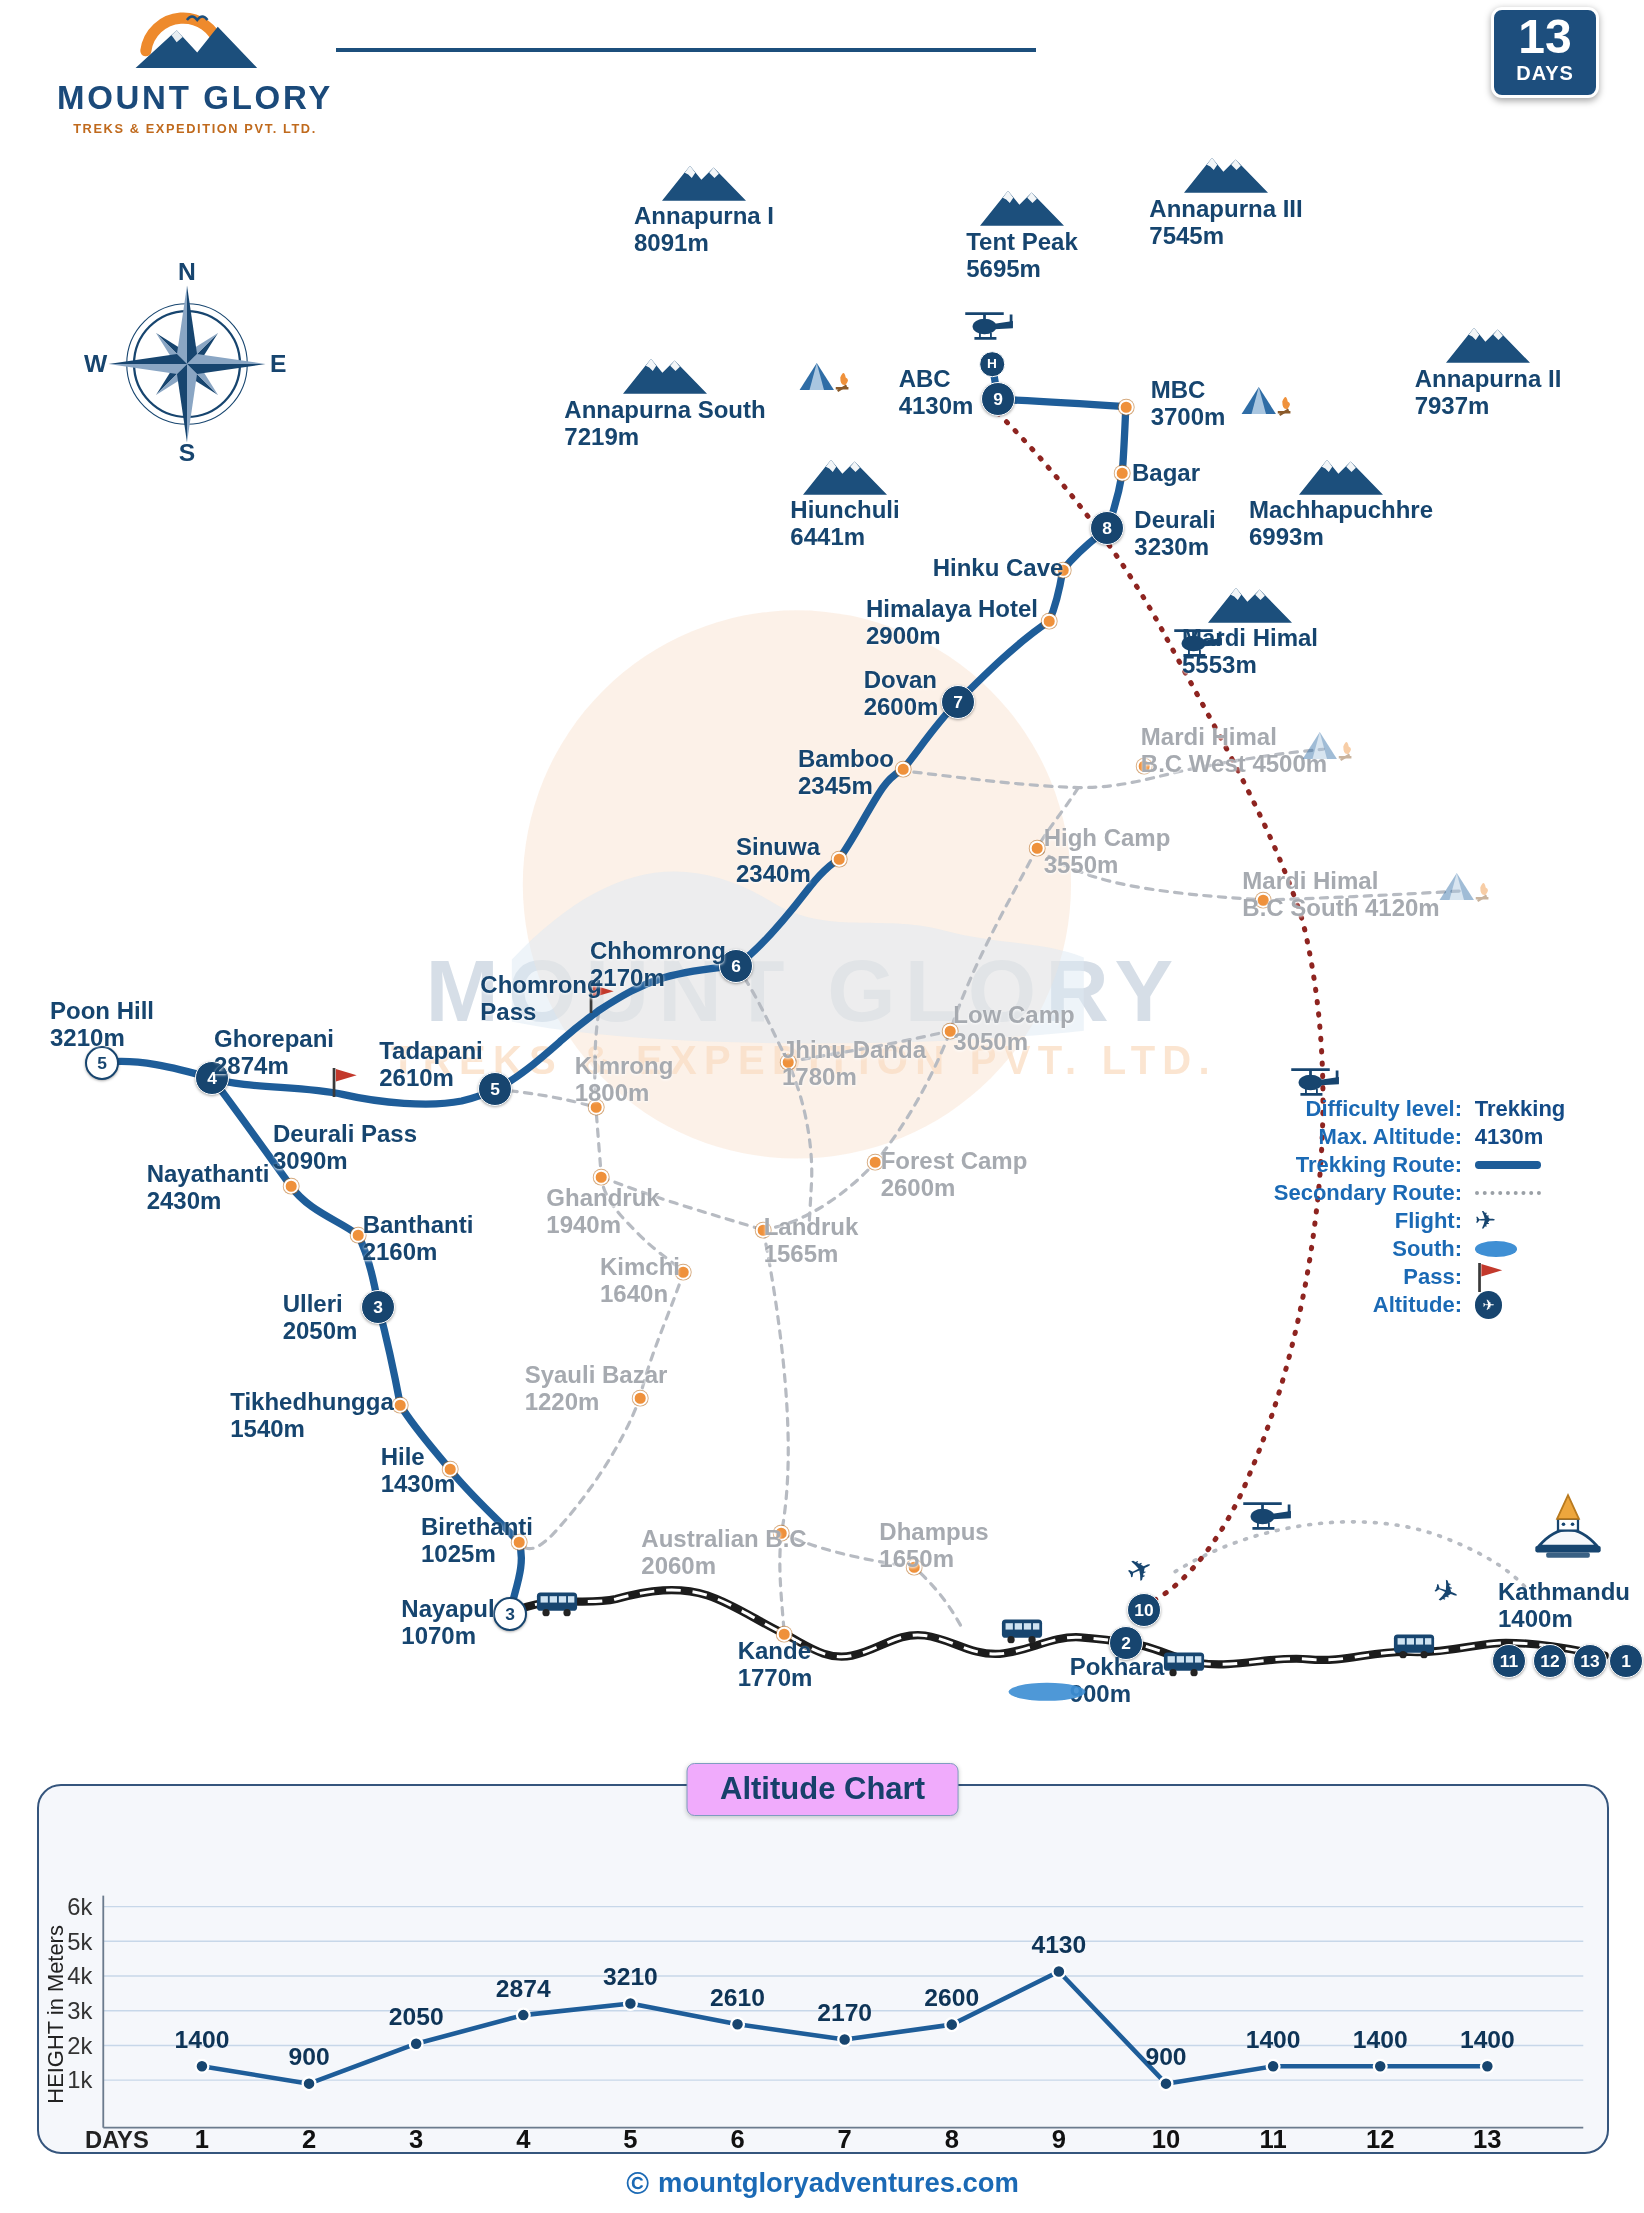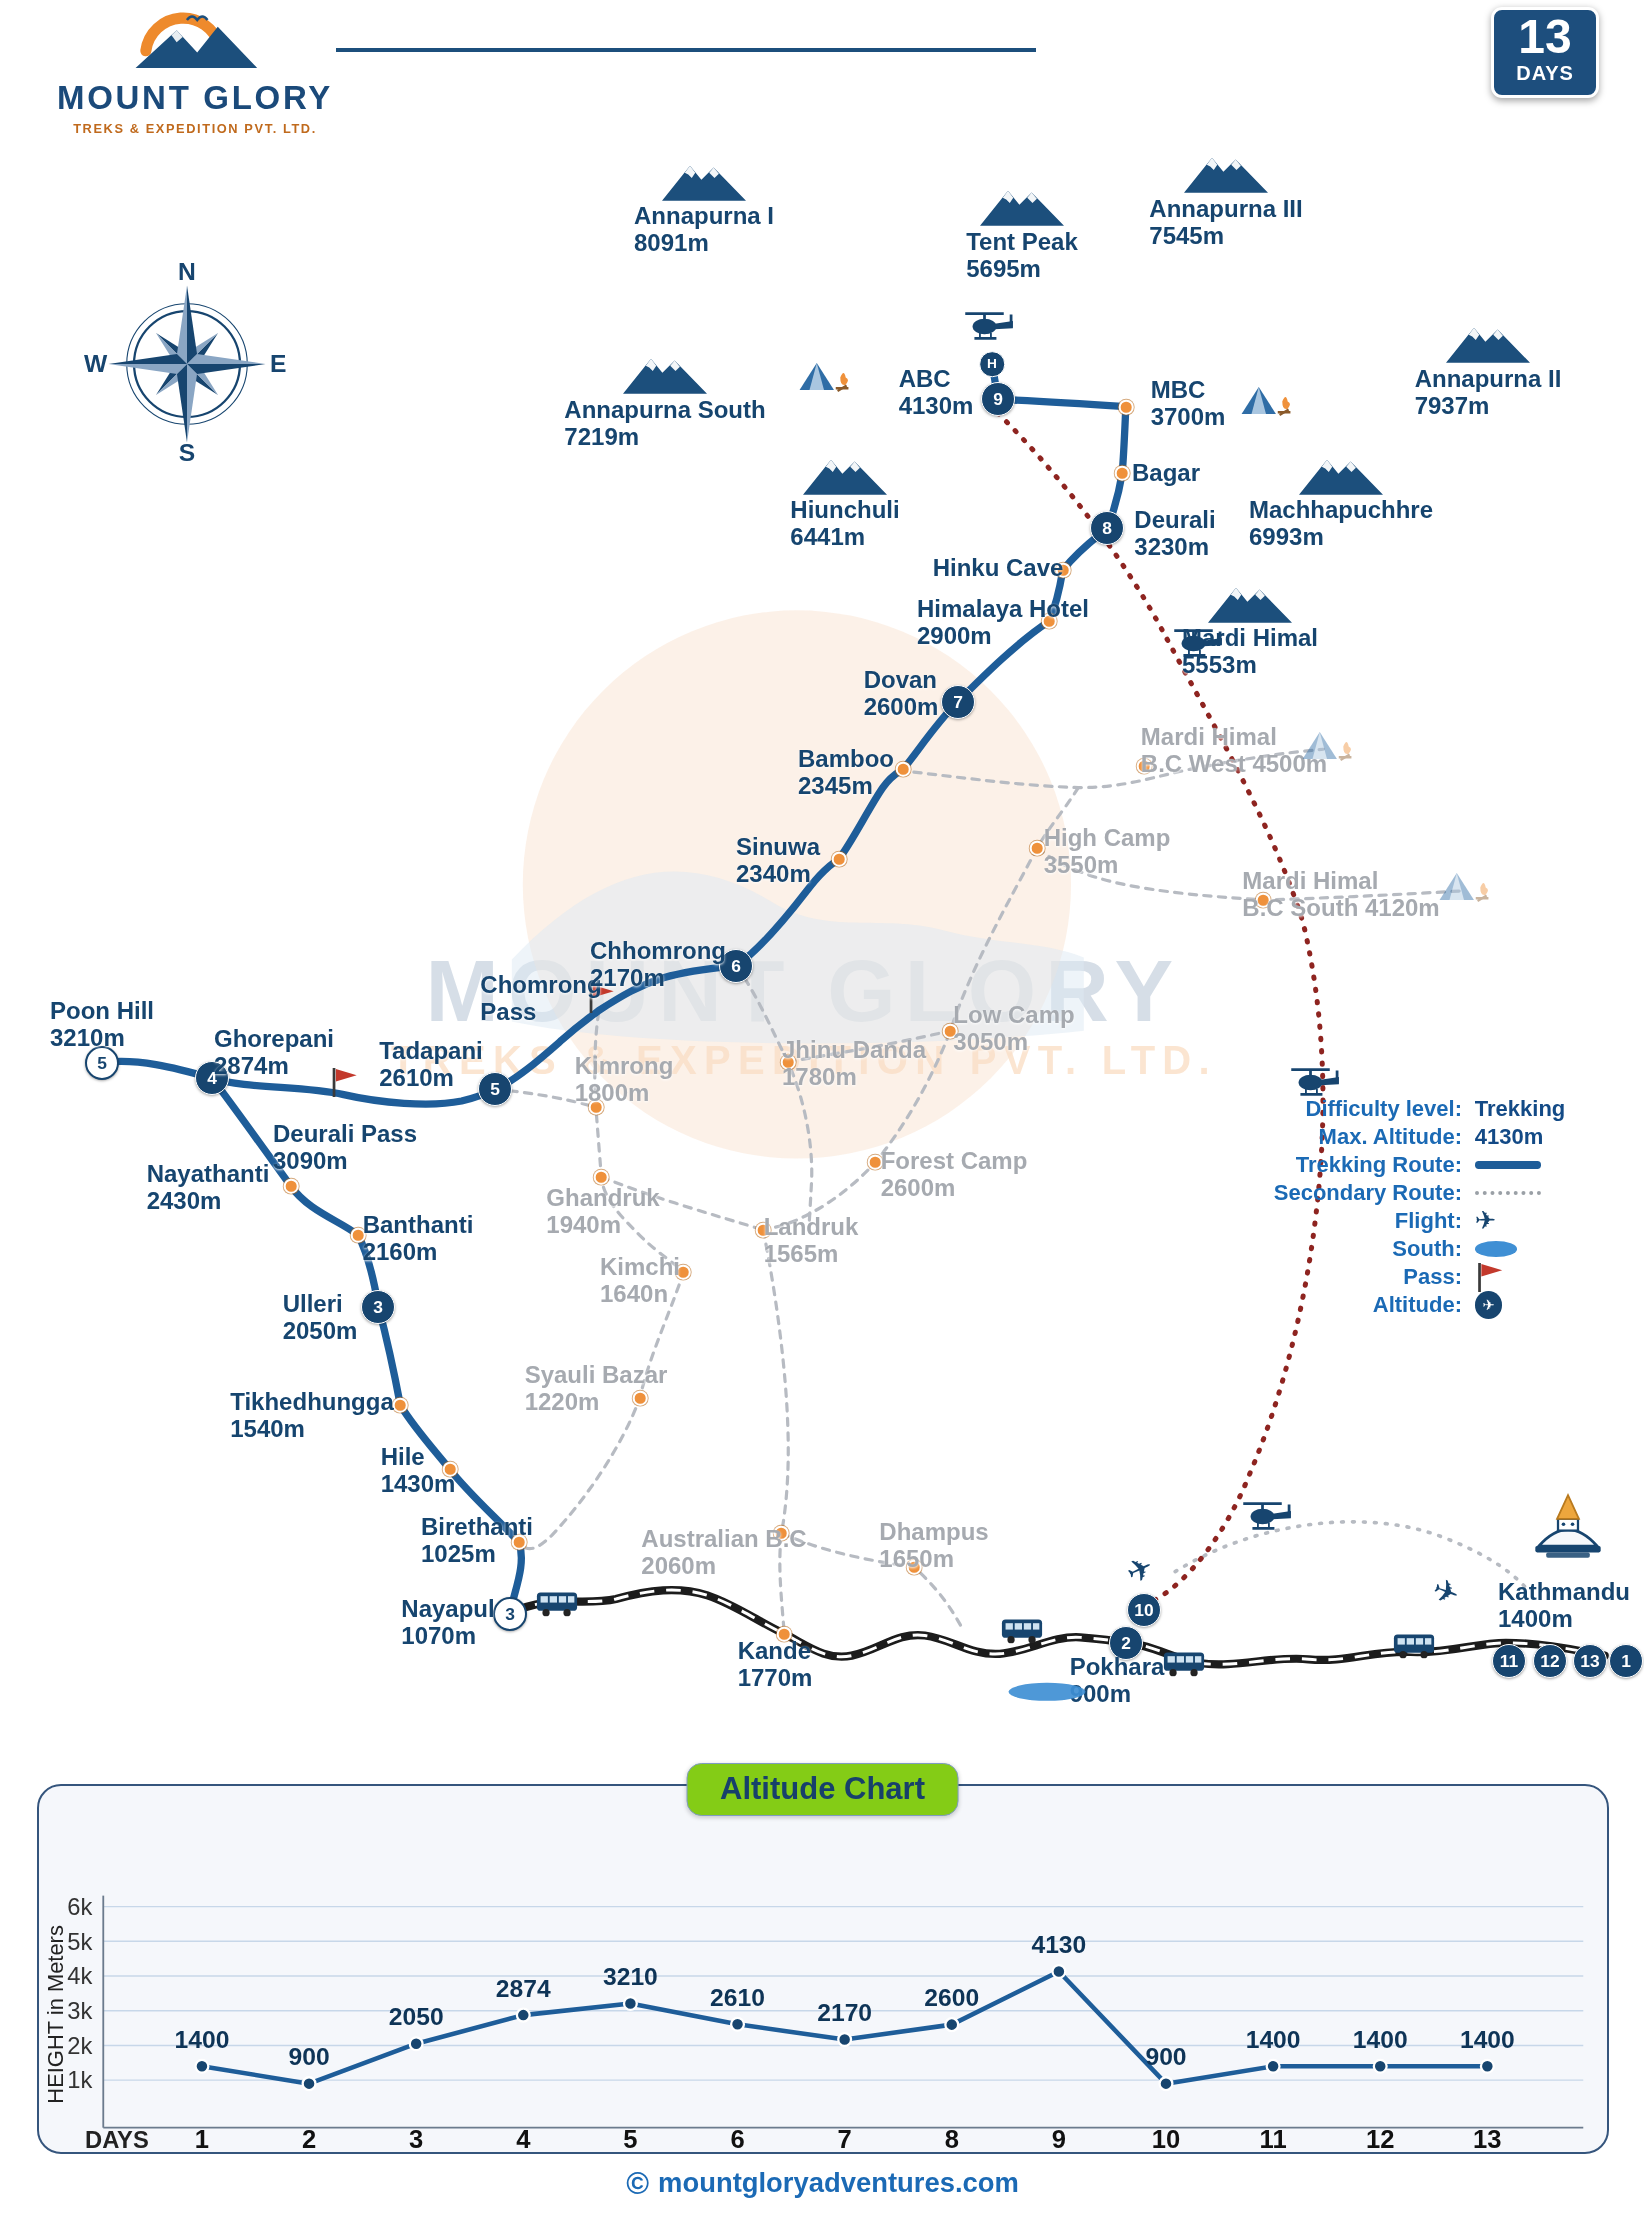--- a/index.html
+++ b/index.html
@@ -56,21 +56,21 @@
   .legend-val{margin-left:12.8px;color:#134a86;font-weight:700;font-size:22px}
   .lg-route{width:66px;height:7.3px;background:#1e5d99;border-radius:3.7px;margin-left:12.8px}
   .lg-dotted{width:66px;border-top:4.6px dotted #9aa0a6;margin-left:12.8px}
   .lg-plane{margin-left:12.8px;color:#17456f;font-size:25.6px;line-height:1}
   .lg-lake{width:42px;height:15.5px;background:#3f8fd4;border-radius:50%;margin-left:12.8px}
   .lg-flag{margin-left:12.8px;line-height:0}
   .lg-airport{margin-left:12.8px;width:27.4px;height:27.4px;border-radius:50%;background:#17456f;color:#fff;font-size:14.6px;display:flex;align-items:center;justify-content:center}
 
   
   .chart-box{position:absolute;left:37px;top:1784px;width:1572px;height:370px;background:#f5f7fb;border:2.7px solid #35557d;border-radius:24px}
-  .chart-pill{position:absolute;left:50%;top:1763px;transform:translateX(-50%);background:#84cc16;border:1.8px solid #7f9cc0;border-radius:15px;padding:7.3px 33px;font-size:31px;font-weight:700;color:#17406b;box-shadow:0 1.8px 4.6px rgba(0,0,0,.18);z-index:3}
+  .chart-pill{position:absolute;left:50%;top:1763px;transform:translateX(-50%);background:#f0abfc;border:1.8px solid #7f9cc0;border-radius:8px;padding:7.3px 33px;font-size:31px;font-weight:700;color:#17406b;box-shadow:0 1.8px 4.6px rgba(0,0,0,.18);z-index:3}
   #alt-chart-svg{display:block}
   #alt-chart-svg .grid{stroke:#c7d7e9;stroke-width:1.5}
   #alt-chart-svg .axis{stroke:#6b7b8d;stroke-width:2}
   #alt-chart-svg .ytick{font-size:26px;fill:#333}
   #alt-chart-svg .ylabel{font-size:24px;fill:#222}
   #alt-chart-svg .alt-line{fill:none;stroke:#1e5d99;stroke-width:5;stroke-linejoin:round}
   #alt-chart-svg .alt-pt{fill:#17456f;stroke:#fff;stroke-width:2.5}
   #alt-chart-svg .vlabel{font-size:27px;font-weight:700;fill:#0e3457}
   #alt-chart-svg .xnum{font-size:28px;font-weight:700;fill:#111}
   #alt-chart-svg .xday{font-size:26px;font-weight:700;fill:#222}
@@ -249,21 +249,21 @@
       <div class="pin map-label " style="left: 541px; top: 999px;">Chomrong<br>Pass</div>
       <div class="pin day-marker" style="left: 736px; top: 966px;">6</div>
       <div class="pin map-label " style="left: 658px; top: 965px;">Chhomrong<br>2170m</div>
       <div class="pin orange-dot" style="left: 839px; top: 859px;"></div>
       <div class="pin map-label " style="left: 778px; top: 861px;">Sinuwa<br>2340m</div>
       <div class="pin orange-dot" style="left: 903px; top: 769px;"></div>
       <div class="pin map-label " style="left: 846px; top: 773px;">Bamboo<br>2345m</div>
       <div class="pin day-marker" style="left: 958px; top: 702px;">7</div>
       <div class="pin map-label " style="left: 901px; top: 694px;">Dovan<br>2600m</div>
       <div class="pin orange-dot" style="left: 1049px; top: 621px;"></div>
-      <div class="pin map-label " style="left: 1003px; top: 623px;">Himalaya Hotel<br>2900m</div>
+      <div class="pin map-label " style="left: 952px; top: 623px;">Himalaya Hotel<br>2900m</div>
       <div class="pin orange-dot" style="left: 1063px; top: 570px;"></div>
       <div class="pin map-label " style="left: 998px; top: 568px;">Hinku Cave</div>
       <div class="pin day-marker" style="left: 1107px; top: 528px;">8</div>
       <div class="pin map-label " style="left: 1175px; top: 534px;">Deurali<br>3230m</div>
       <div class="pin orange-dot" style="left: 1122px; top: 473px;"></div>
       <div class="pin map-label " style="left: 1166px; top: 473px;">Bagar</div>
       <div class="pin orange-dot" style="left: 1126px; top: 407px;"></div>
       <div class="pin map-label " style="left: 1188px; top: 404px;">MBC<br>3700m</div>
       <div class="pin day-marker" style="left: 998px; top: 399px;">9</div>
       <div class="pin map-label " style="left: 936px; top: 393px;">ABC<br>4130m</div>

